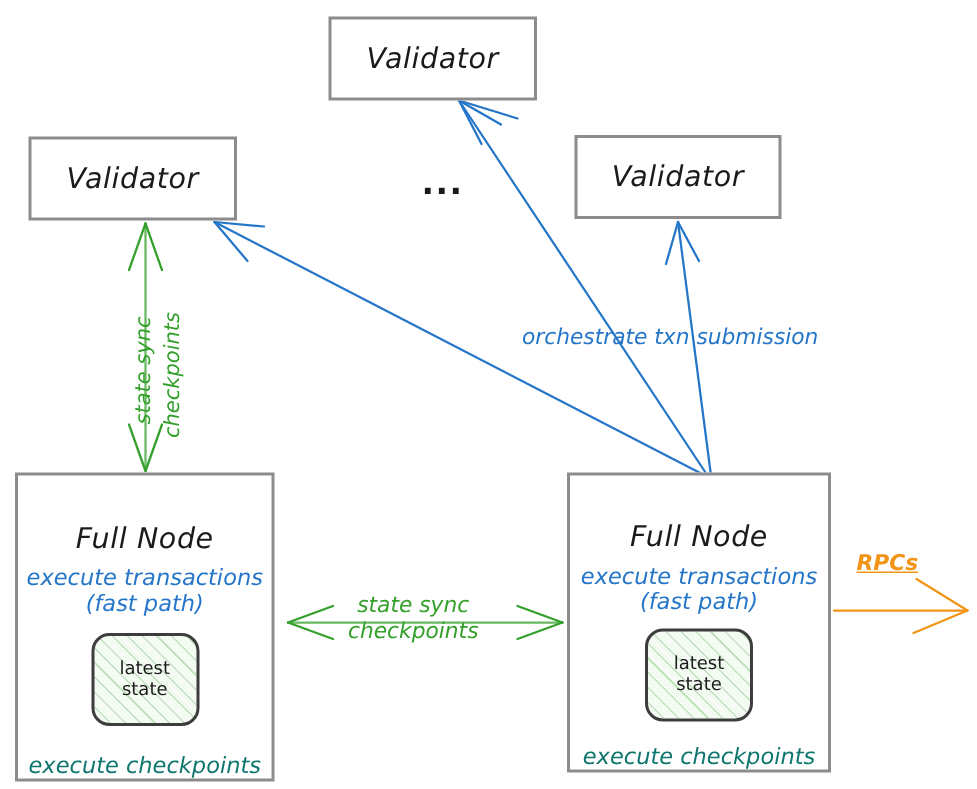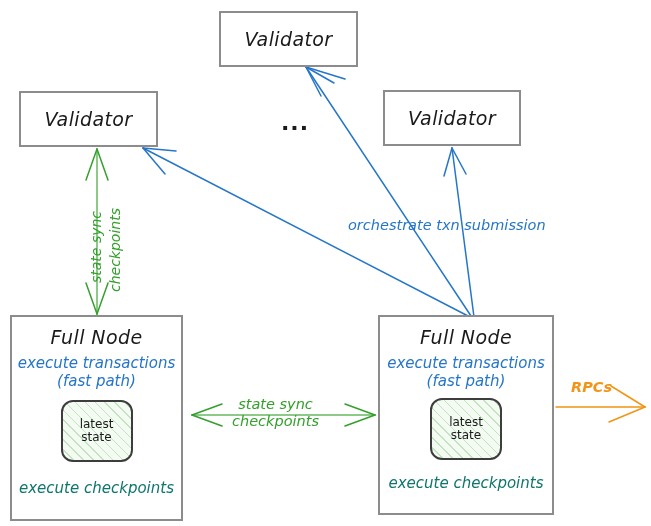--- a/index.html
+++ b/index.html
@@ -29,20 +29,21 @@
     pointer-events: none;
   }
   .node-box {
     position: absolute;
     box-sizing: border-box;
     background: #ffffff;
     border: 2px solid #8c8c8c;
     display: flex;
     flex-direction: column;
     align-items: center;
+    justify-content: flex-end;
   }
   .validator-box {
     justify-content: center;
   }
   .validator-label {
     font-family: "DejaVu Sans", sans-serif;
     font-size: 19px;
     color: #1a1a1a;
     letter-spacing: 0.4px;
     font-style: italic;
@@ -221,15 +222,15 @@
   <div class="edge-label lbl-blue" style="left:348px; top:217px;">orchestrate txn submission</div>
 
   <div class="vert-label" style="left:88px; top:283px;">state sync</div>
   <div class="vert-label" style="left:107px; top:292px;">checkpoints</div>
 
   <div class="edge-label lbl-green" style="left:232px; top:396px; text-align:center;">
     <div>state sync</div>
     <div>checkpoints</div>
   </div>
 
-  <div class="edge-label lbl-orange" style="left:571px; top:379px; font-weight:700;">RPCs</div>
+  <div class="edge-label lbl-orange" style="left:571px; top:368px; font-weight:700;text-decoration:underline;">RPCs</div>
 
 </div>
 
 </body></html>

